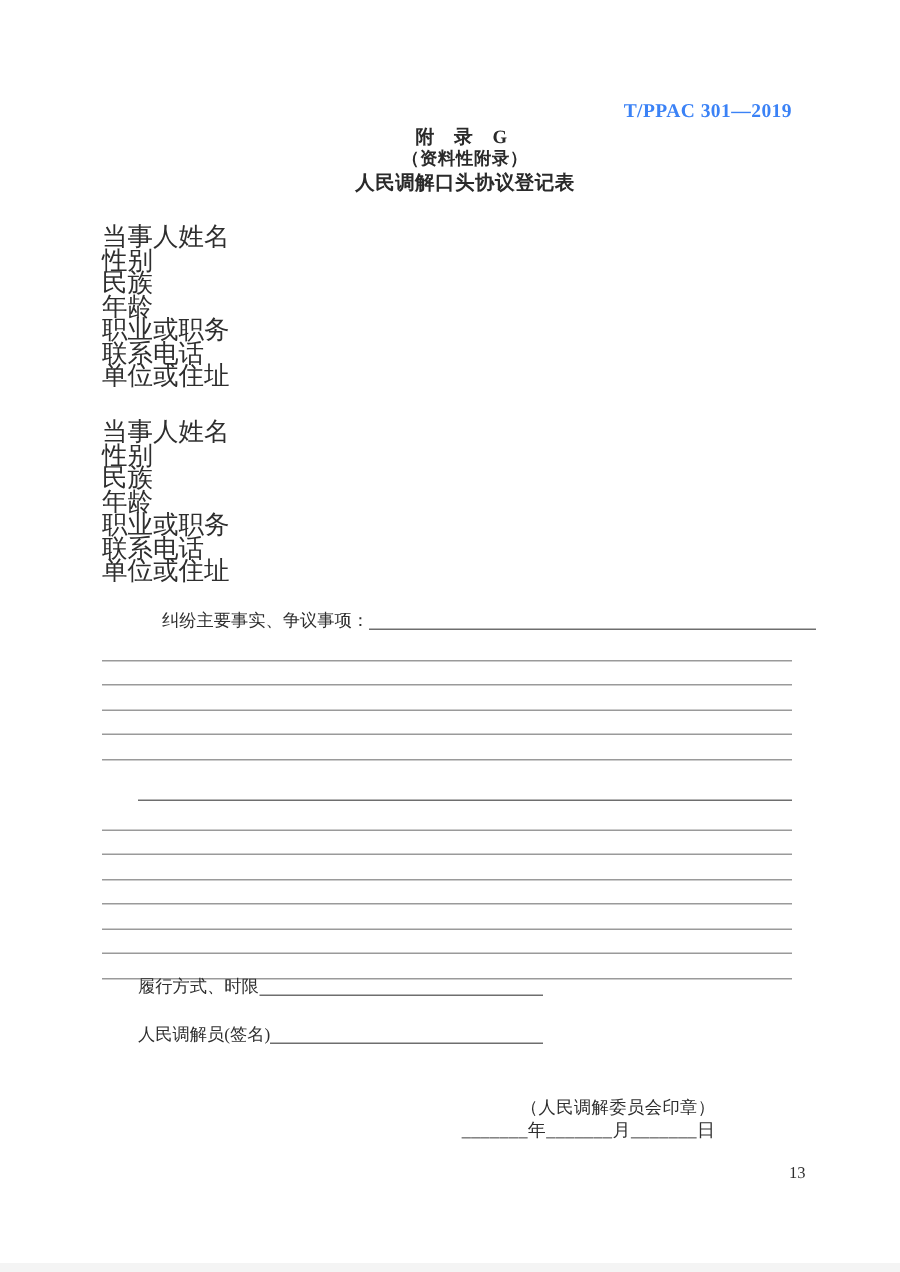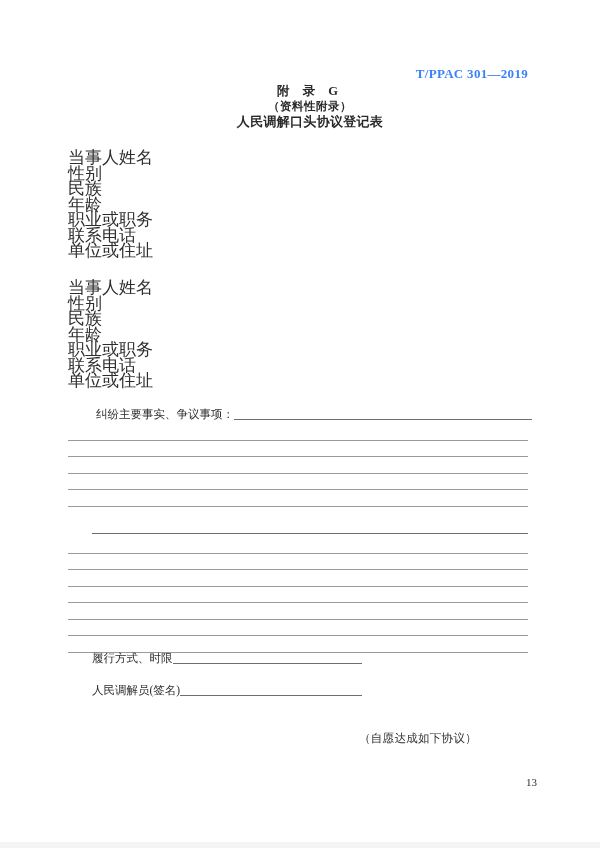--- a/index.html
+++ b/index.html
@@ -42,21 +42,21 @@
   .uline {
     flex: 1; height: 0; align-self: flex-end;
     border-bottom: 1px solid #6e6e6e; margin-bottom: 2.5px;
   }
   
   .secrow {
     position: absolute; display: flex;
     font-size: 11.5px; color: #2e2e2e; white-space: nowrap;
     height: 16px; line-height: 16px;
   }
-  .sec-dispute   { top: 406px; left: 96px; width: 436px; }
+  .sec-dispute   { top: 406px; left: 108px; width: 436px; }
   .sec-agreement { top: 520px; left: 92px; width: 436px; }
   .sec-perform   { top: 650px; left: 92px; width: 270px; }
   .sec-mediator  { top: 682px; left: 92px; width: 270px; }
   
   .wlines { position: absolute; left: 68px; width: 460px; }
   .wl-dispute   { top: 424px; }
   .wl-agreement { top: 537px; }
   .wline { height: 15.5px; border-bottom: 1px solid #9a9a9a; }
   
   .seal-note {
@@ -183,17 +183,18 @@
   <div class="secrow sec-perform">
     <span>履行方式、时限</span>
       <span class="uline"></span>
   </div>
 
   <div class="secrow sec-mediator">
     <span>人民调解员(签名)</span>
       <span class="uline"></span>
   </div>
 
-  <div class="seal-note">（自愿达成如下协议）</div>
+  <div class="seal-note">（人民调解委员会印章）</div>
+  <div class="date-line">_______年_______月_______日</div>
   <div class="page-num">13</div>
 
   <div class="bottom-edge"></div>
 </div>
 
 </body></html>

